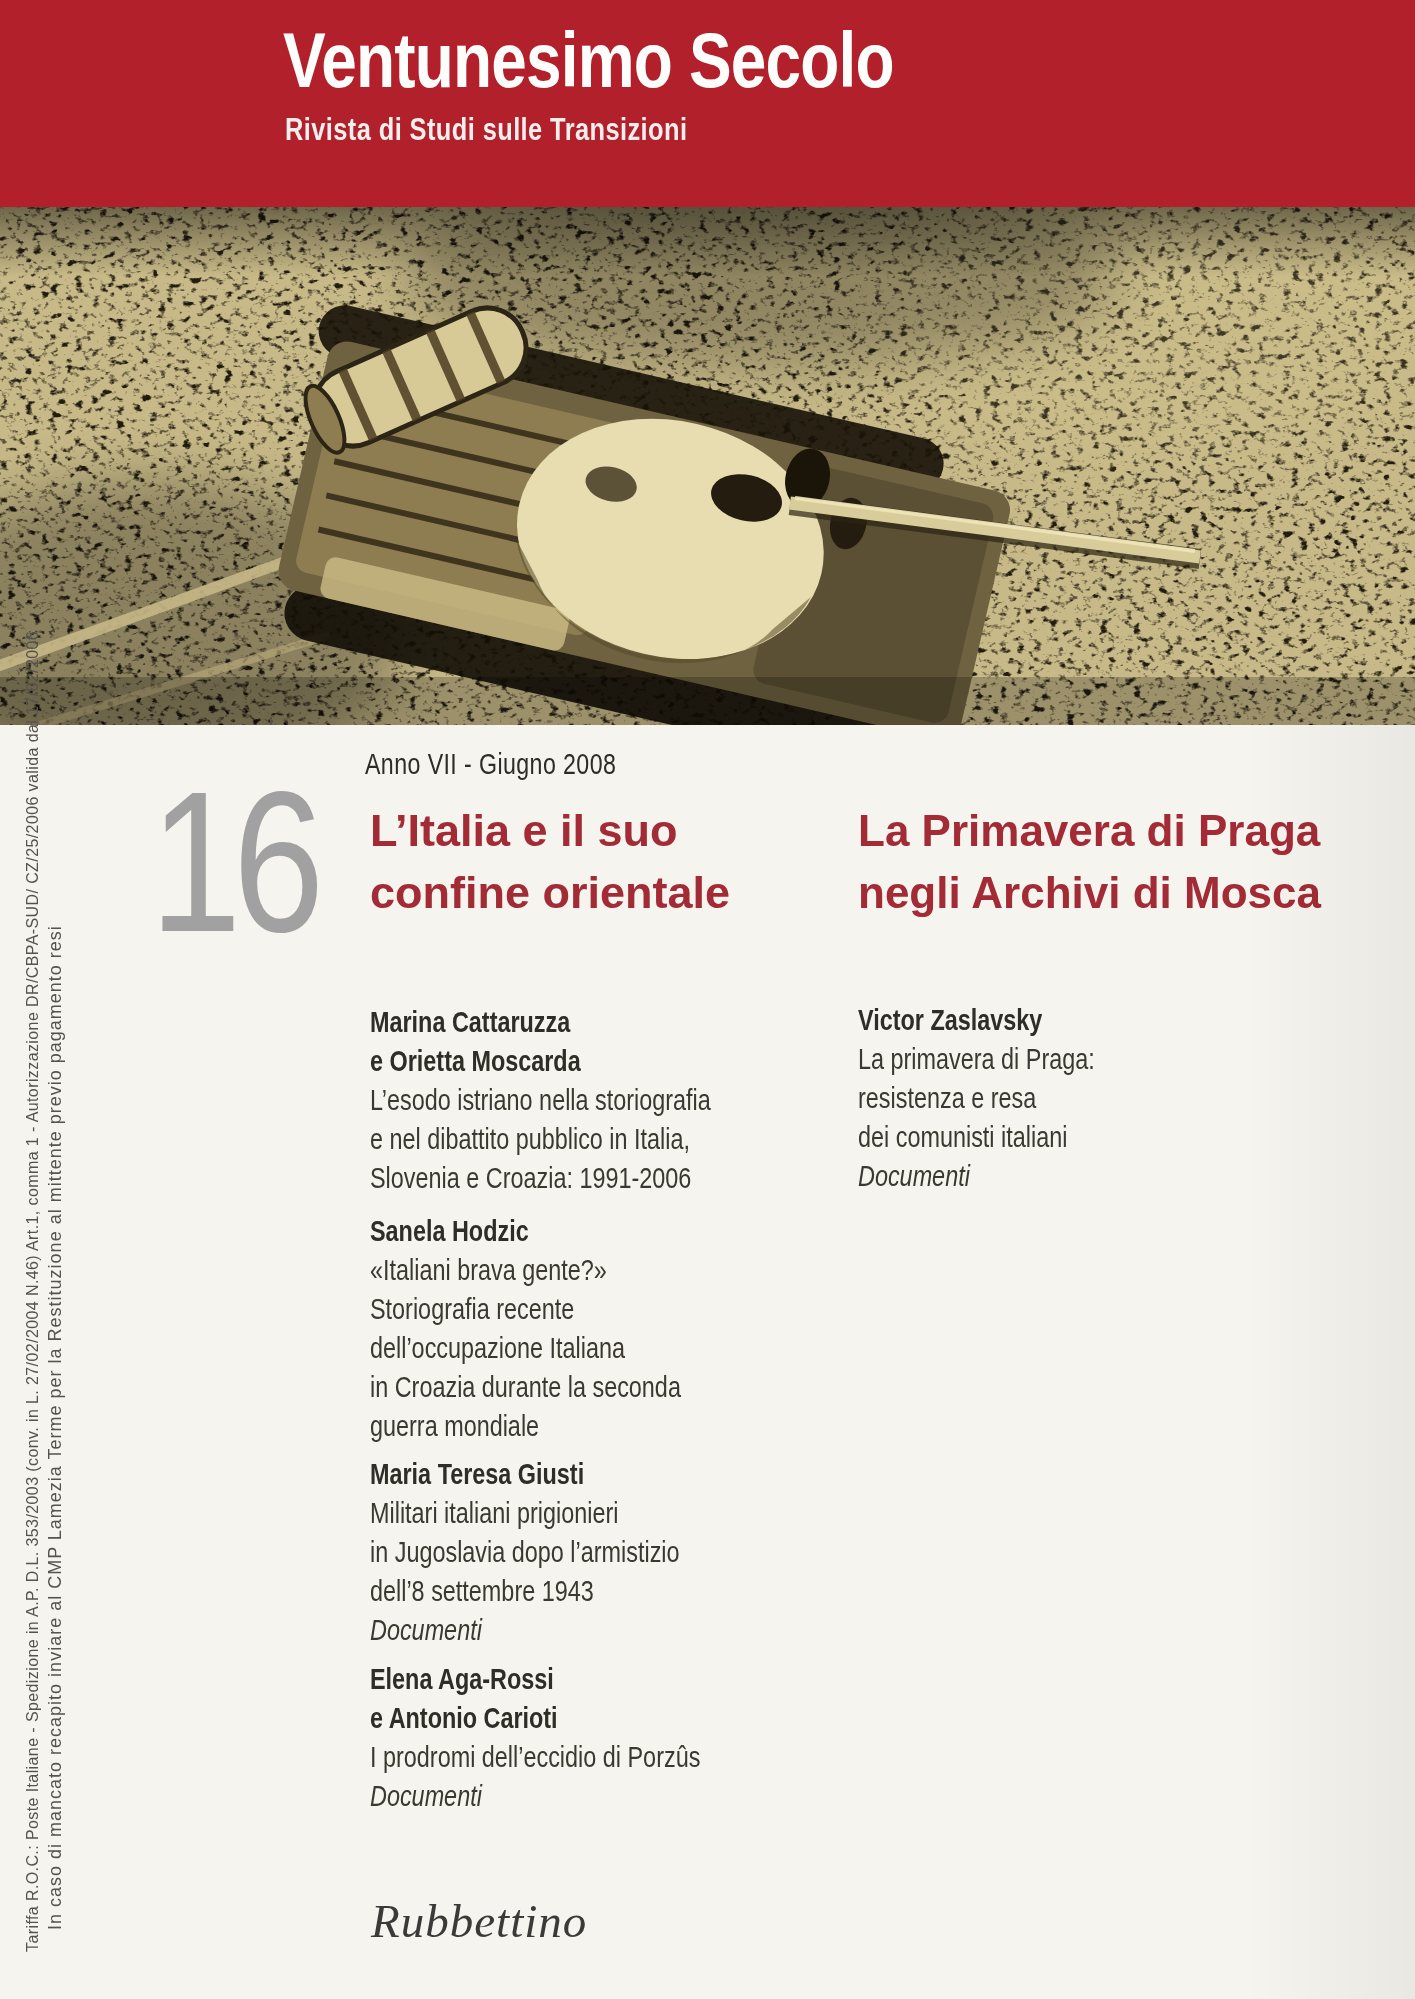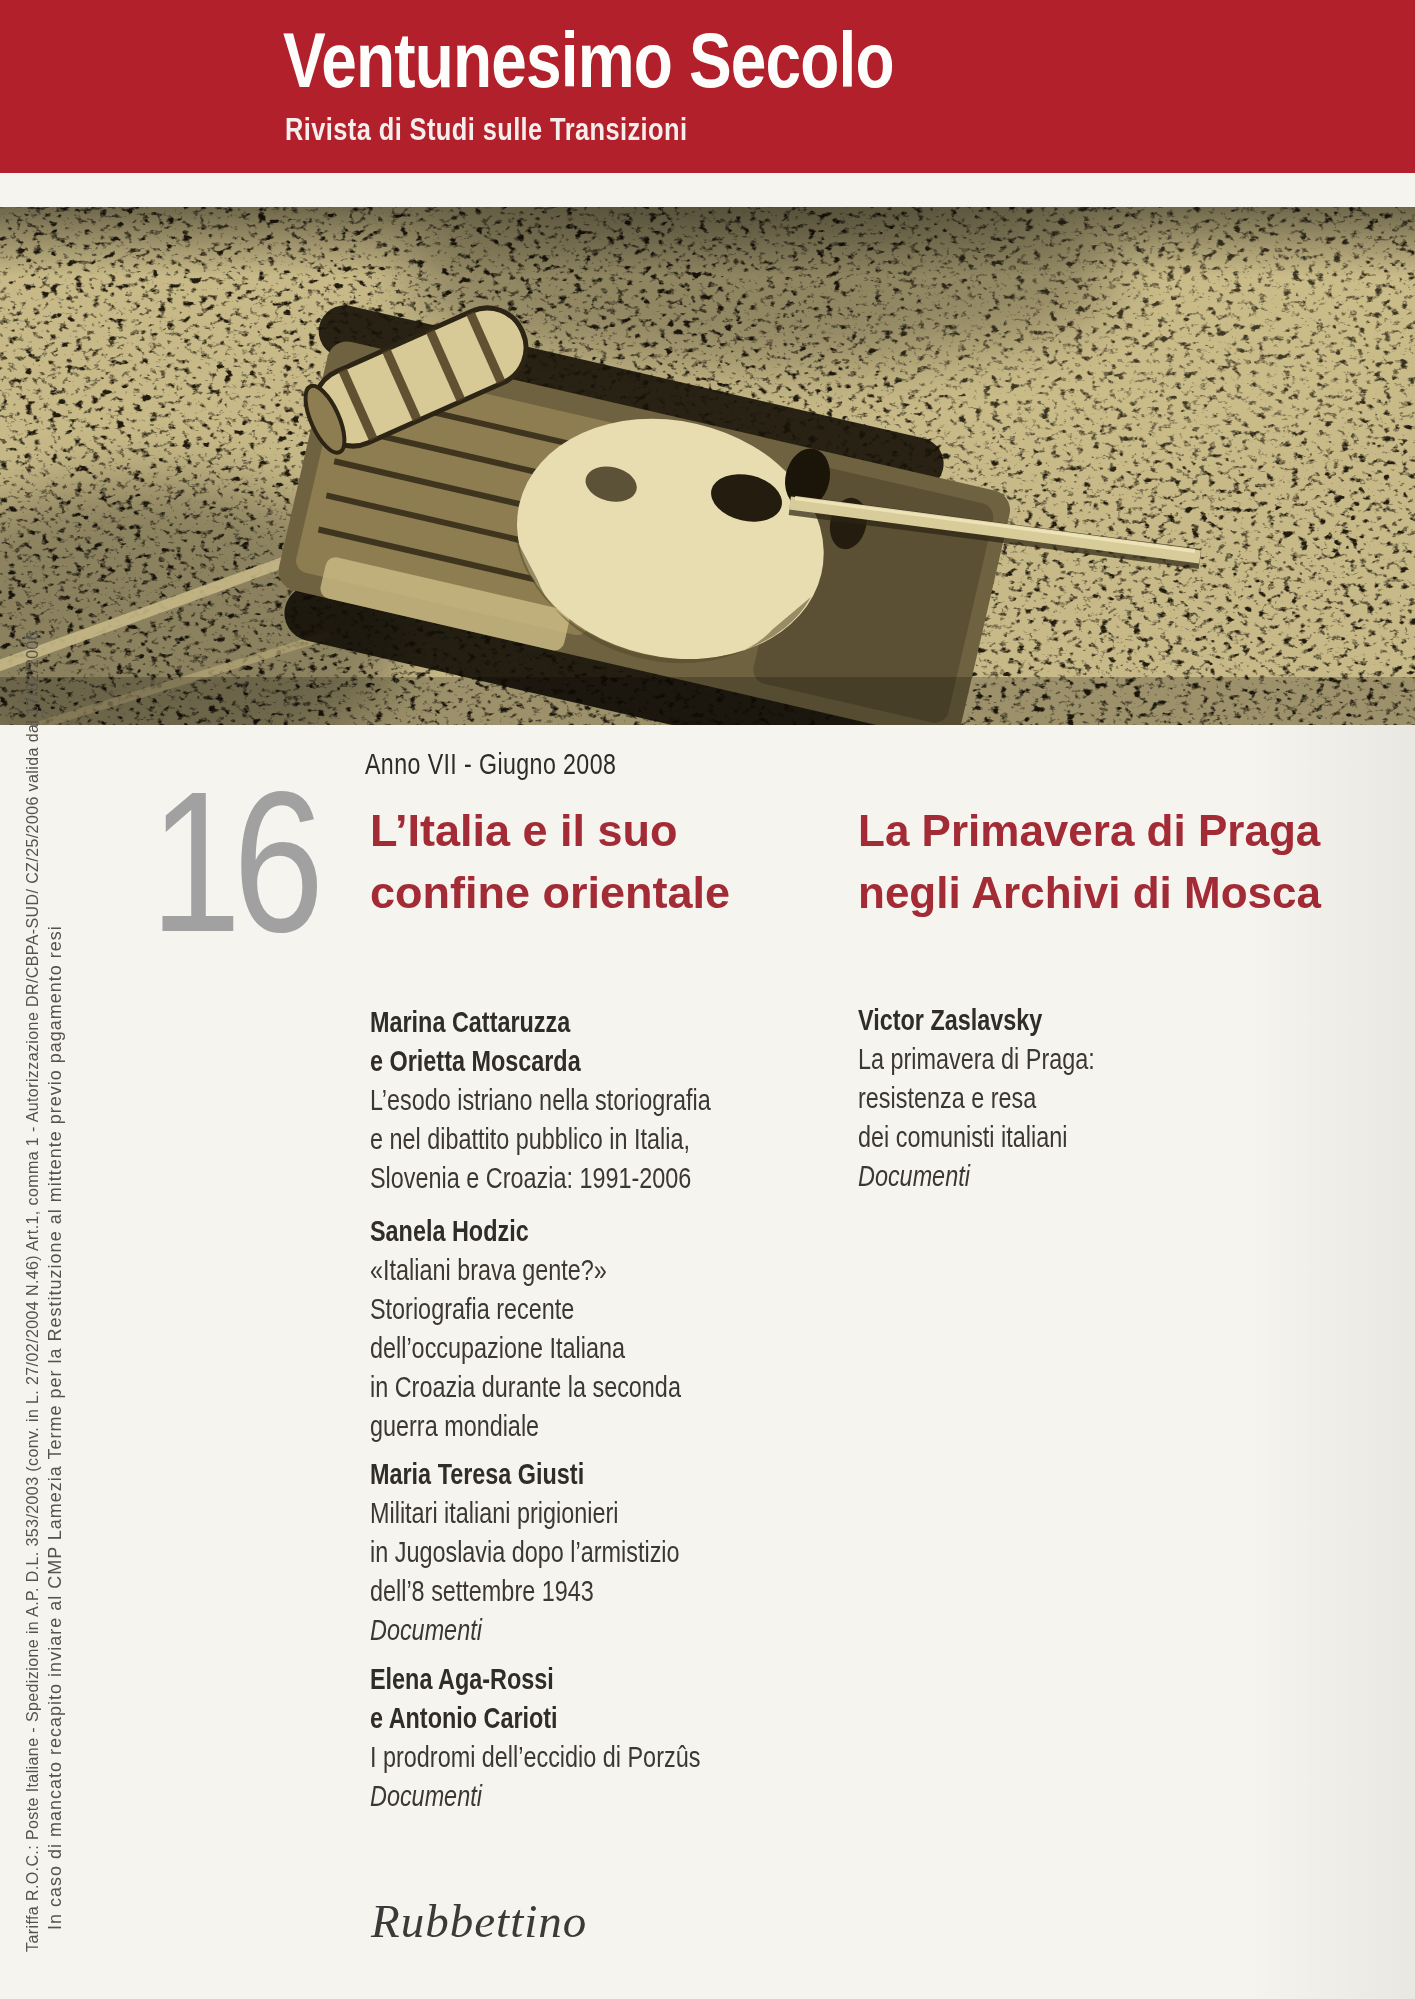--- a/index.html
+++ b/index.html
@@ -3,21 +3,21 @@
 <meta charset="utf-8">
 <style>
   html,body{margin:0;padding:0;background:#888;}
   #cover{
     position:relative;width:1415px;height:1999px;overflow:hidden;
     background:#f6f4ef;
     font-family:"Liberation Sans", sans-serif;
     color:#3b382f;
   }
   
-  #masthead{position:absolute;left:0;top:0;width:1415px;height:173px;background:#b2202c;}
+  #masthead{position:absolute;left:0;top:0;width:1415px;height:207px;background:#b2202c;}
   #journal-title{
     position:absolute;left:283px;top:18px;
     font-size:78px;font-weight:bold;color:#fdfdfb;line-height:1.1;
     transform:scaleX(.82);transform-origin:left top;white-space:nowrap;
     letter-spacing:-1px;
   }
   #journal-subtitle{
     position:absolute;left:285px;top:112px;
     font-size:31px;font-weight:bold;color:#f4efec;
     transform:scaleX(.82);transform-origin:left top;white-space:nowrap;

